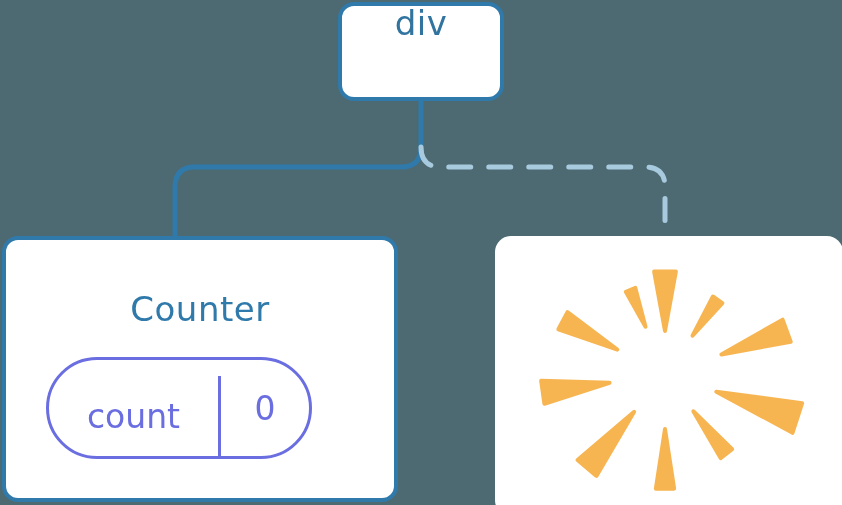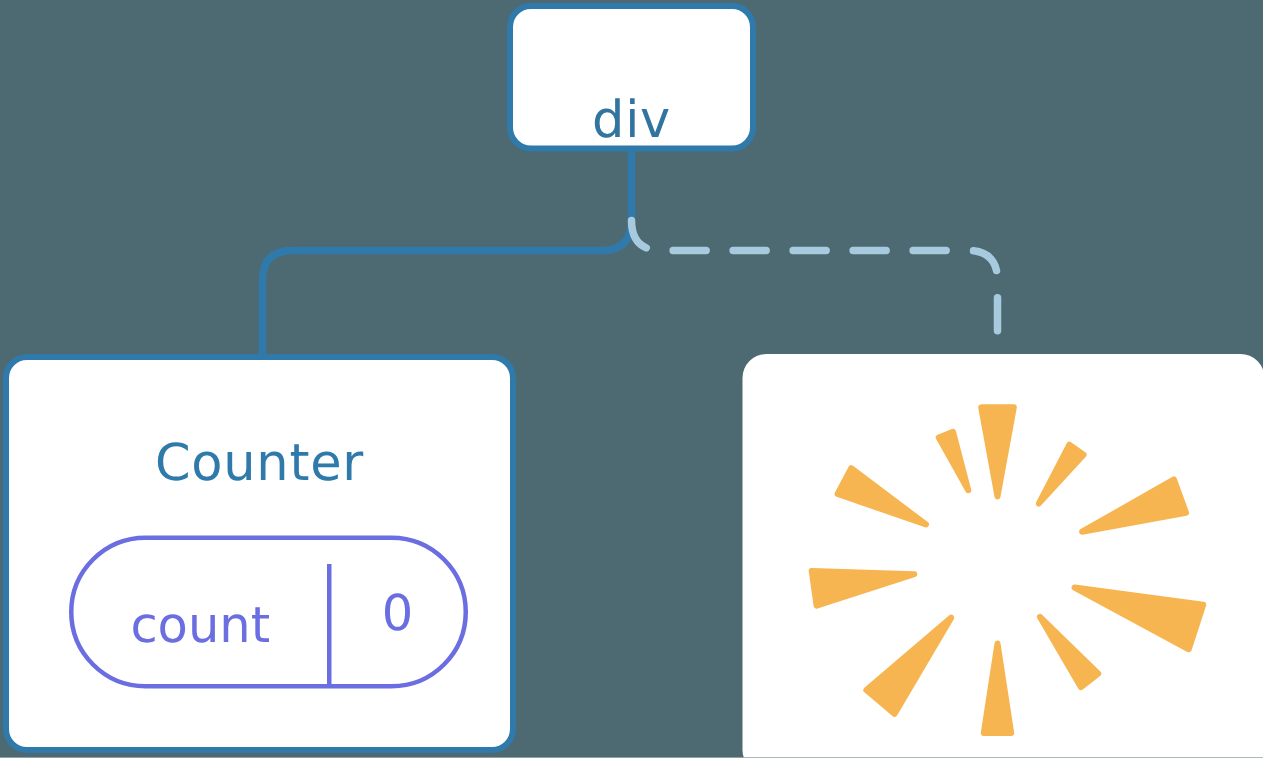--- a/index.html
+++ b/index.html
@@ -42,33 +42,33 @@
   }
   .node-plain {
     border-radius: 16px;
   }
   
   #node-div {
     left: 338px;
     top: 2px;
     width: 166px;
     height: 99px;
-    justify-content: flex-end;
+    justify-content: flex-start;
   }
   .node-title-root {
     color: #31749f;
     font-size: 34px;
     line-height: 1;
     letter-spacing: 0.5px;
   }
   
   #node-counter {
     left: 2px;
     top: 236px;
-    width: 342px;
+    width: 396px;
     height: 266px;
     justify-content: flex-start;
   }
   .node-title {
     color: #2f7aab;
     font-size: 34px;
     line-height: 1;
     letter-spacing: 0.5px;
     margin-top: 52px;
   }

